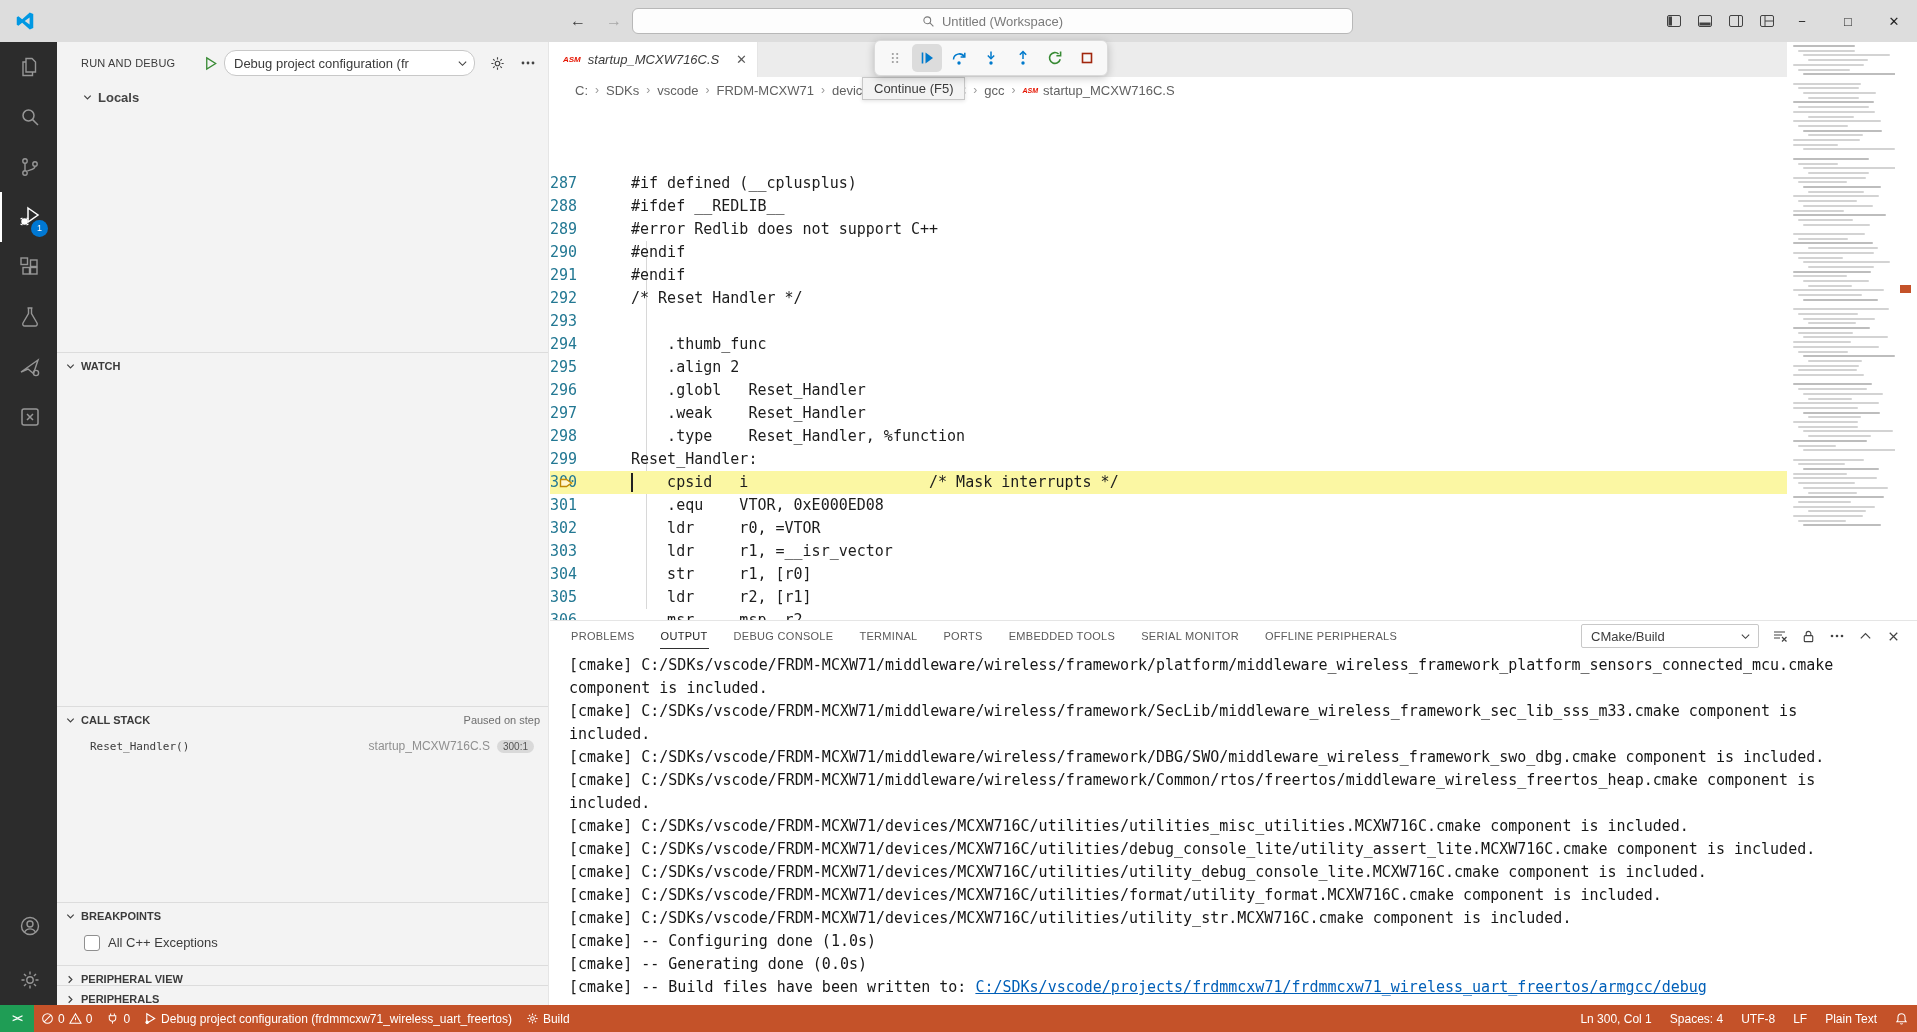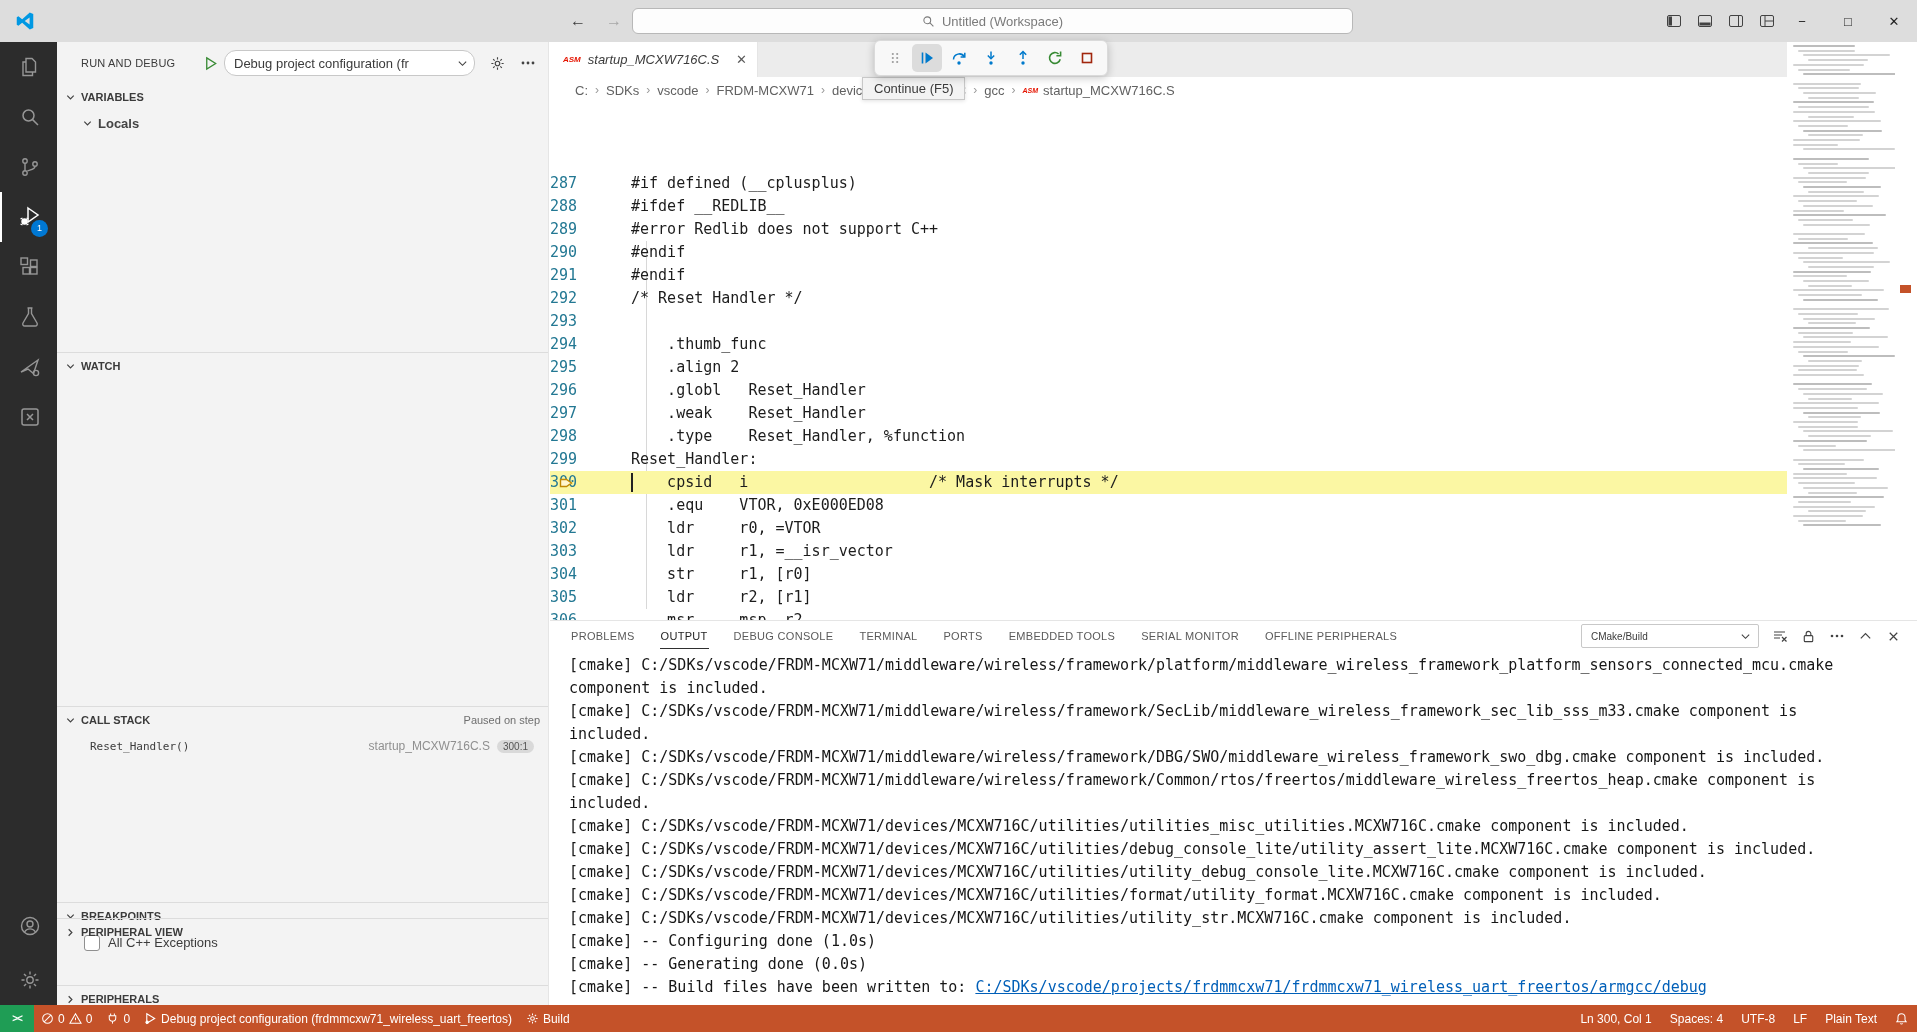--- a/index.html
+++ b/index.html
@@ -87,21 +87,21 @@
   .tooltip{position:absolute;left:862px;top:77px;height:23px;background:#f3f3f3;border:1px solid #c8c8c8;display:flex;align-items:center;
     padding:0 11px;font-size:13px;color:#3b3b3b;z-index:29;box-shadow:0 1px 4px rgba(0,0,0,.12)}
 
   
   .panel{position:absolute;left:550px;top:620px;width:1367px;height:385px;background:#fff;border-top:1px solid #e5e5e5}
   .panel-tabs{position:absolute;left:8px;top:0;height:30px;display:flex;align-items:center}
   .ptab{margin:0 12px;padding:6px 1px;font-size:11px;letter-spacing:.3px;color:#5a5a5a}
   .ptab.active{color:#1f1f1f;border-bottom:1px solid #2f2f2f}
   .panel-controls{position:absolute;right:16px;top:3px;display:flex;align-items:center;gap:13px;color:#424242}
   .channel-select{width:178px;height:24px;background:#fff;border:1px solid #c8c8c8;border-radius:2px;display:flex;align-items:center;
-    justify-content:space-between;padding:0 7px 0 9px;font-size:10px;color:#3b3b3b}
+    justify-content:space-between;padding:0 7px 0 9px;font-size:13px;color:#3b3b3b}
   .output{position:absolute;left:19px;top:33px;width:1312px;font-family:"DejaVu Sans Mono","Liberation Mono",monospace;font-size:15px;
     line-height:23px;color:#161616;white-space:pre-wrap;overflow-wrap:anywhere}
   .out-link{color:#005fb8;text-decoration:underline}
 
   
   .statusbar{position:absolute;left:0;bottom:0;width:1917px;height:27px;background:#c45229;color:#fff;display:flex;align-items:center;font-size:12px}
   .remote{width:34px;height:27px;background:#1f9d55;display:flex;align-items:center;justify-content:center;font-weight:700;font-size:10px;letter-spacing:-1px}
   .sb-item{display:flex;align-items:center;gap:4px;padding:0 7px;height:27px;white-space:nowrap}
   .sb-right{margin-left:auto;display:flex;align-items:center}
   .sb-right .sb-item{padding:0 9px}
@@ -255,28 +255,20 @@
     <span class="sb-hdr-icon">
       <svg viewBox="0 0 16 16" width="16" height="16" fill="#424242">
           <circle cx="3" cy="8" r="1.4"></circle>
           <circle cx="8" cy="8" r="1.4"></circle>
           <circle cx="13" cy="8" r="1.4"></circle>
         </svg>
     </span>
   </div>
 
   <div class="section" style="top:42px">
-    <div class="sec-head">
-      <span class="chev">
-          <svg viewBox="0 0 12 12" width="11" height="11" fill="none" stroke="#424242" stroke-width="1.3">
-            <path d="M2.5 4l3.5 3.5L9.5 4"></path>
-          </svg>
-        </span>
-      <span>VARIABLES</span>
-    </div>
     <div class="tree-row">
       <span class="chev">
           <svg viewBox="0 0 12 12" width="11" height="11" fill="none" stroke="#424242" stroke-width="1.3">
             <path d="M2.5 4l3.5 3.5L9.5 4"></path>
           </svg>
         </span>
       <span>Locals</span>
     </div>
   </div>
 
@@ -316,21 +308,21 @@
           </svg>
         </span>
       <span>BREAKPOINTS</span>
     </div>
     <div class="bp-row">
       <span class="checkbox"></span>
       <span>All C++ Exceptions</span>
     </div>
   </div>
 
-  <div class="section sec-border" style="top:876px">
+  <div class="section sec-border" style="top:923px">
     <div class="sec-head">
       <span class="chev">
           <svg viewBox="0 0 12 12" width="11" height="11" fill="none" stroke="#424242" stroke-width="1.3">
             <path d="M4 2.5l3.5 3.5L4 9.5"></path>
           </svg>
         </span>
       <span>PERIPHERAL VIEW</span>
     </div>
   </div>
   <div class="section sec-border" style="top:943px">

